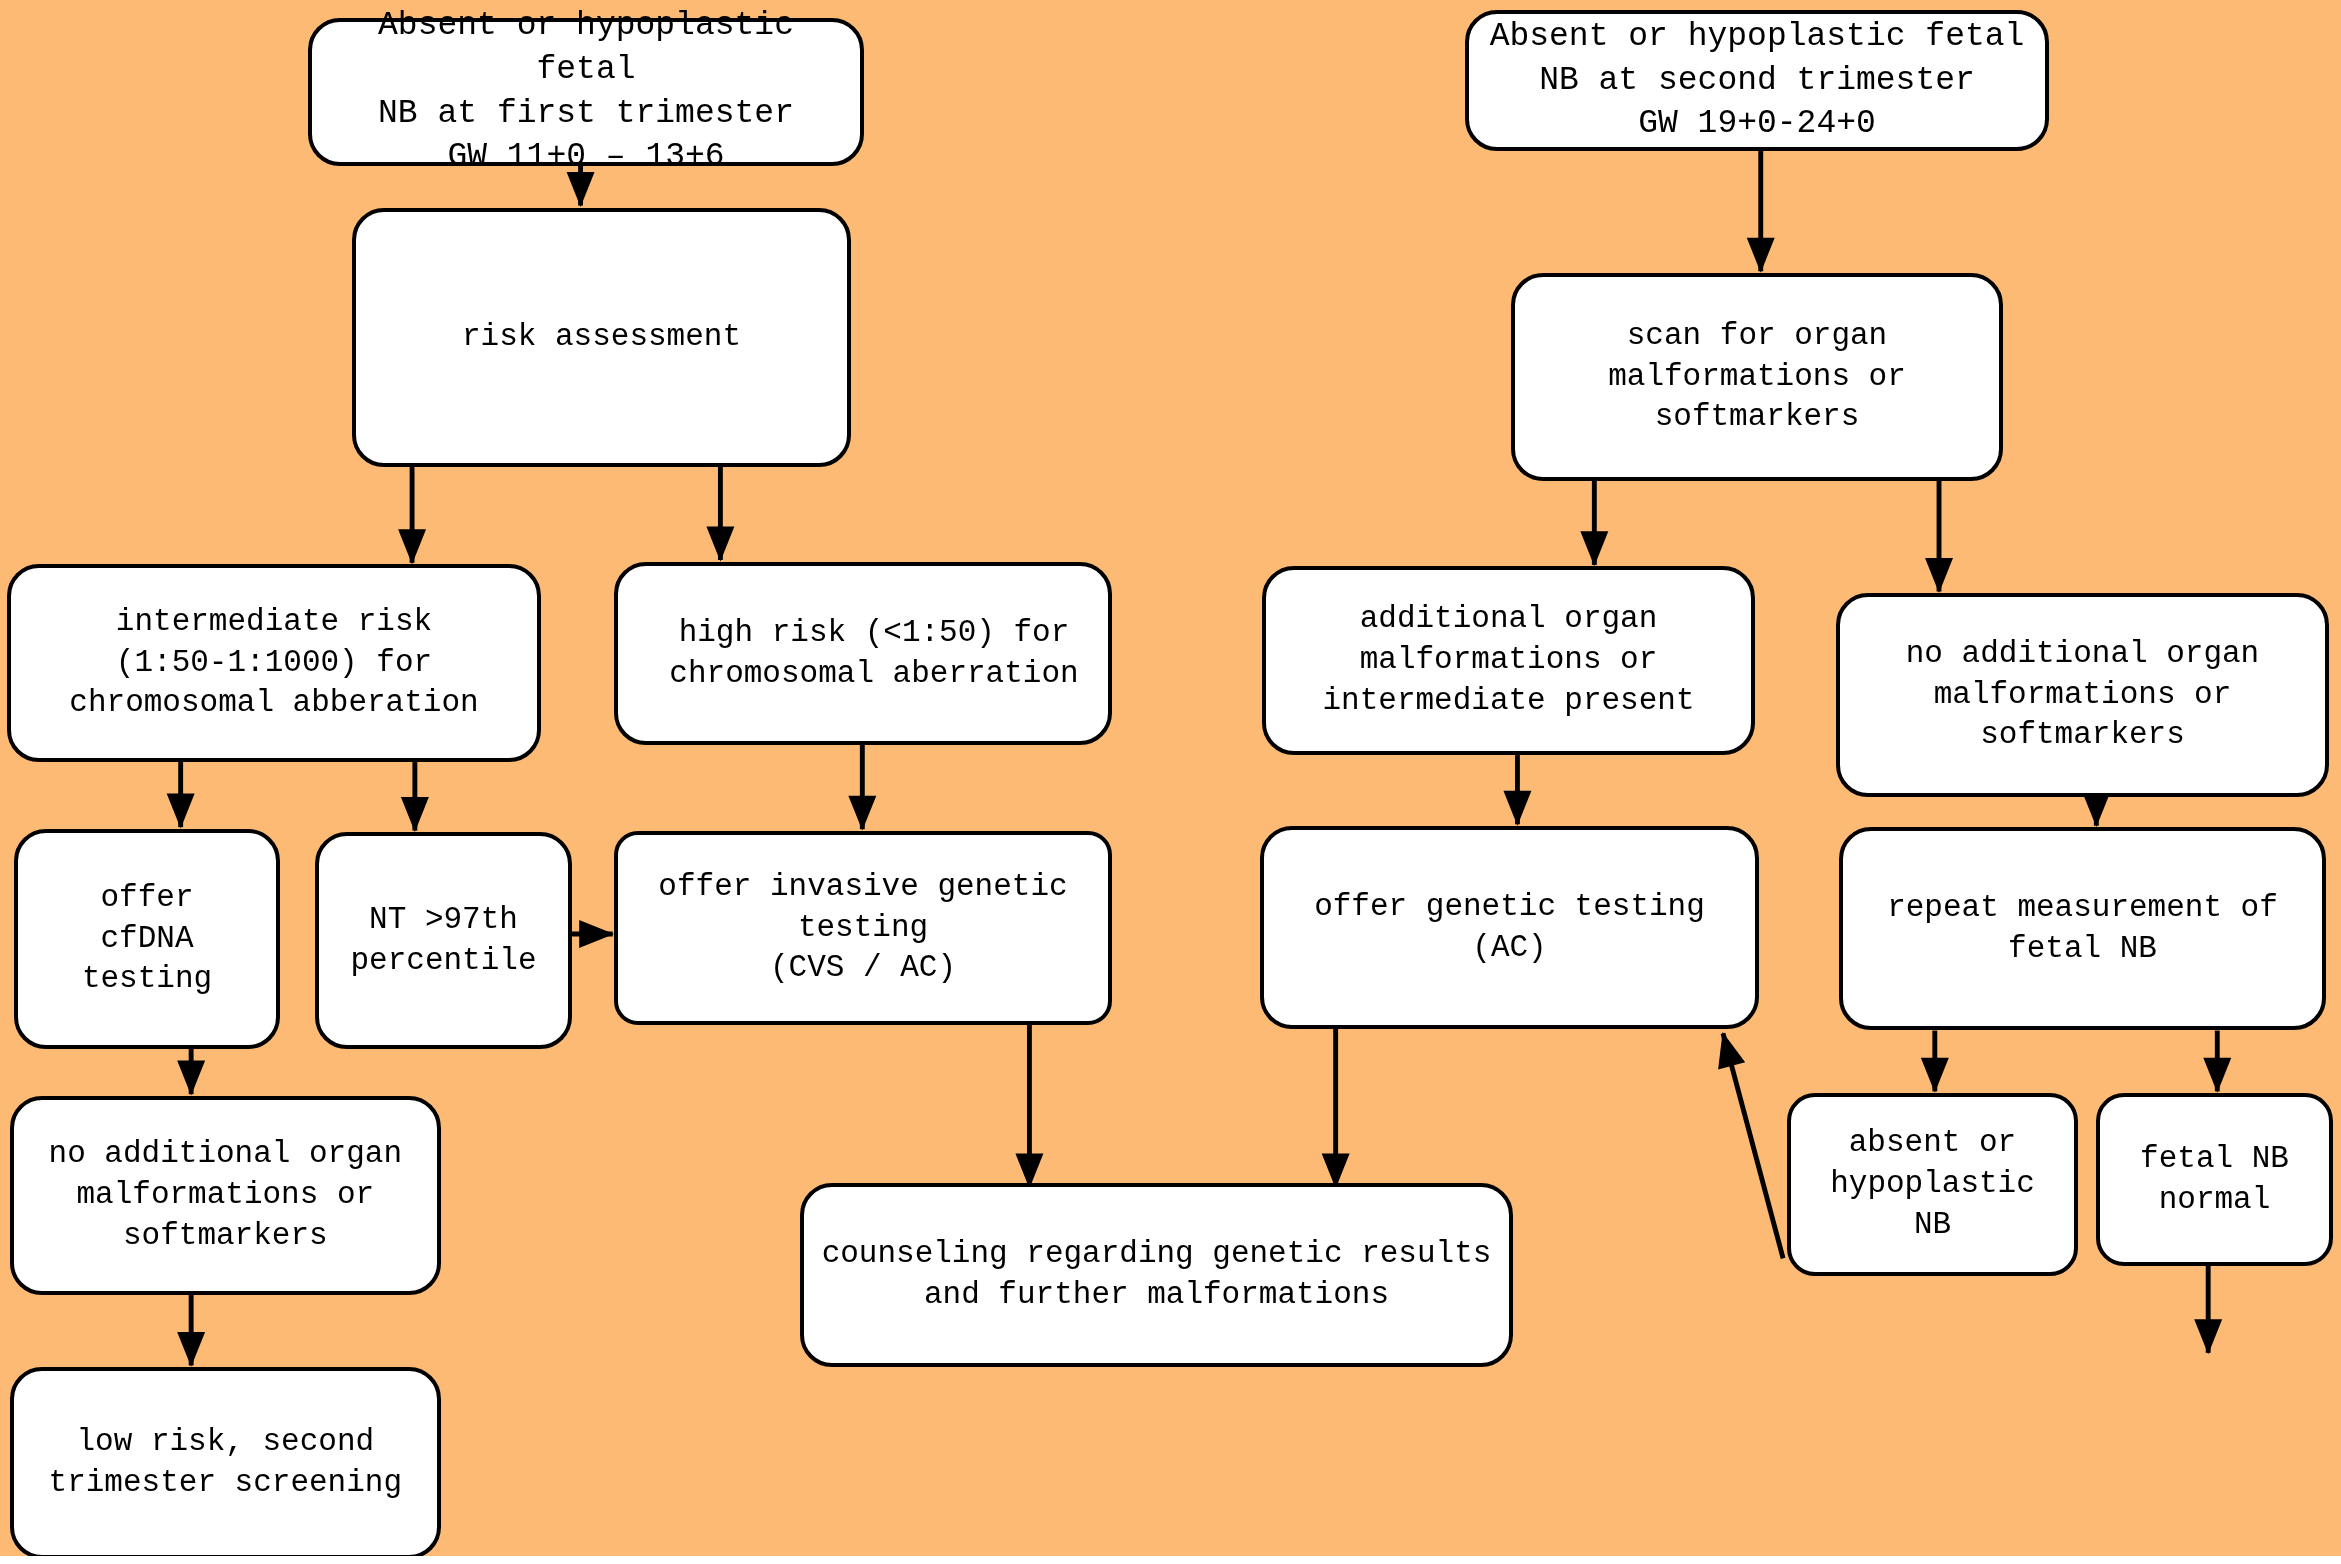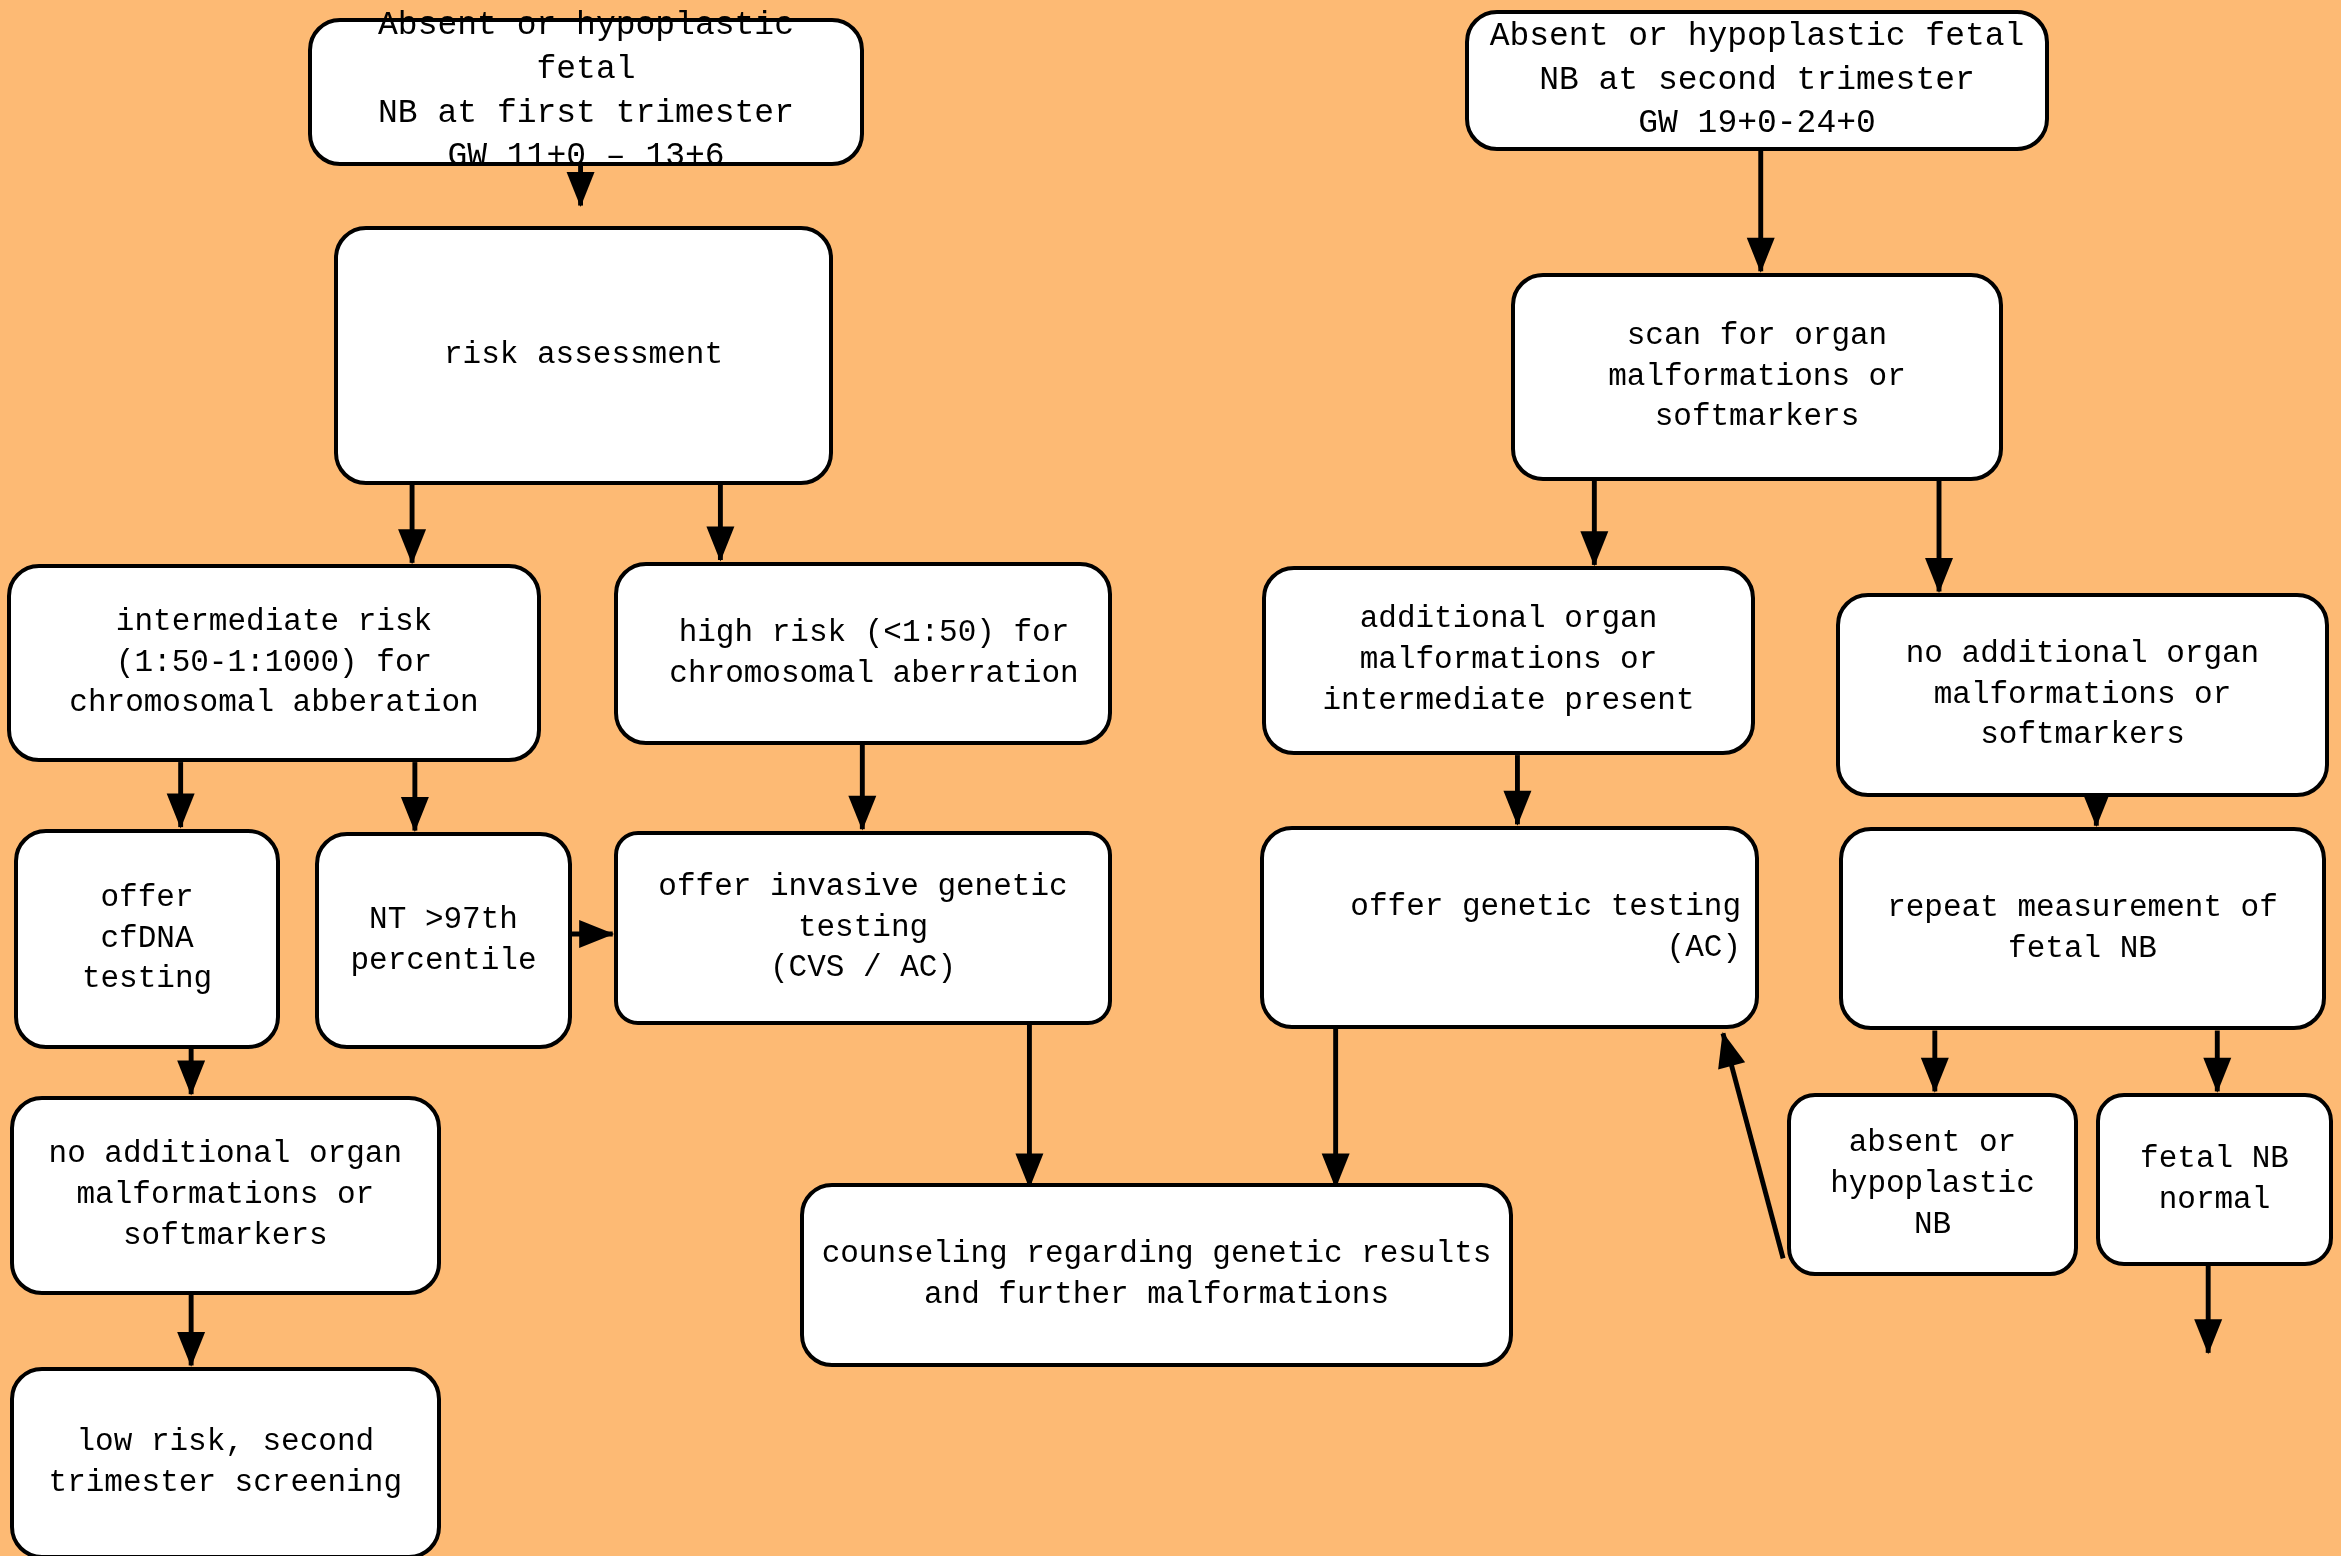--- a/index.html
+++ b/index.html
@@ -36,34 +36,34 @@
   }
   .node .lbl {
     white-space: pre-line;
     font-size: 31px;
     line-height: 1.32;
     padding: 5.6px 14px;
   }
   .big .lbl { font-size: 33px; }
 
   #n-a1 { left: 308px;  top: 17.5px;   width: 556px;  height: 148px; }
-  #n-a2 { left: 334px;  top: 208px;  width: 499px;  height: 259px; margin-top: 18px; }
+  #n-a2 { left: 352px;  top: 208px;  width: 499px;  height: 259px; }
   #n-a3 { left: 7px;   top: 564px;  width: 534px;  height: 198px; }
   #n-a4 { left: 614px;  top: 562px;  width: 498px;  height: 183px; padding-left: 22px; }
   #n-a5 { left: 14px;   top: 829px; width: 266px;  height: 220px; }
   #n-a6 { left: 315px;  top: 832px; width: 257px;  height: 217px; }
   #n-a7 { left: 614px;  top: 831px; width: 498px;  height: 194px; border-radius: 24px; }
   #n-a8 { left: 9.8px;   top: 1096px; width: 431px;  height: 199px; }
   #n-a9 { left: 9.8px;   top: 1367px; width: 431px;  height: 192px; }
   #n-m1 { left: 800px; top: 1183px; width: 713px; height: 184px; }
   #n-b1 { left: 1465px; top: 9.8px;   width: 584px;  height: 141px; }
   #n-b2 { left: 1511px; top: 273px;  width: 492px;  height: 208px; }
   #n-b3 { left: 1262px; top: 566px;  width: 493px;  height: 189px; }
   #n-b4 { left: 1836px; top: 593px;  width: 493px;  height: 204px; }
-  #n-b5 { left: 1260px; top: 826px; width: 499px;  height: 203px; text-align: right; }
+  #n-b5 { left: 1260px; top: 826px; width: 499px;  height: 203px; }
   #n-b6 { left: 1839px; top: 827px; width: 487px;  height: 203px; }
   #n-b7 { left: 1787px; top: 1093px; width: 291px;  height: 183px; border-radius: 28px; }
   #n-b8 { left: 2096px; top: 1093px; width: 237px;  height: 173px; border-radius: 28px; }
   #n-b9 { left: 1846px; top: 1355px; width: 490px;  height: 198px; }
 </style>
 </head>
 <body>
 
 <div id="canvas">
 

